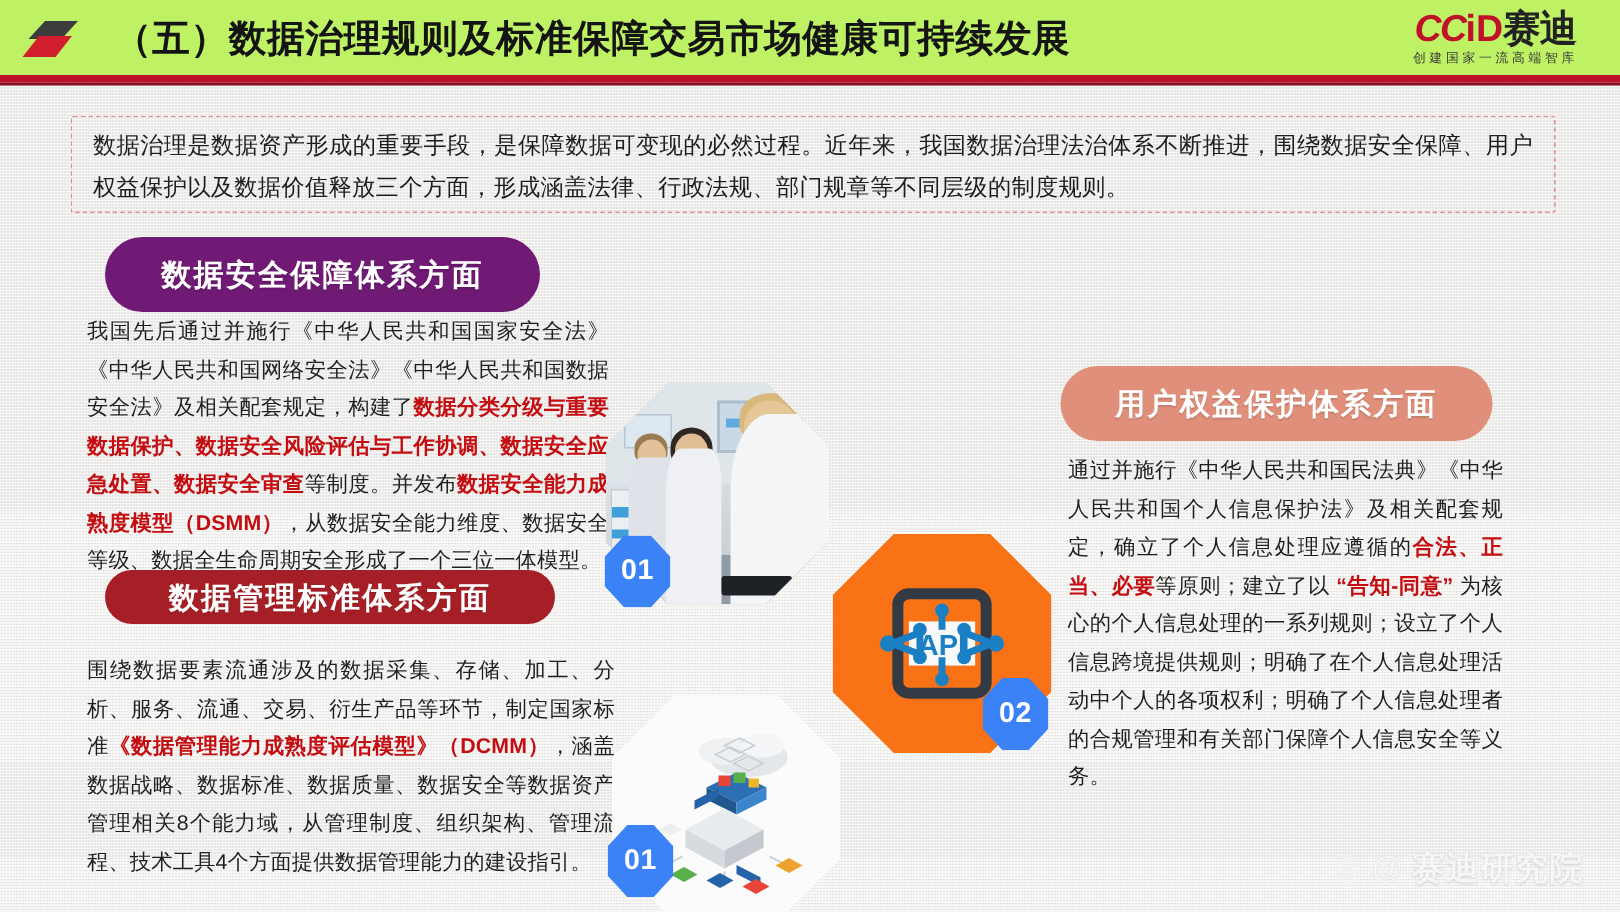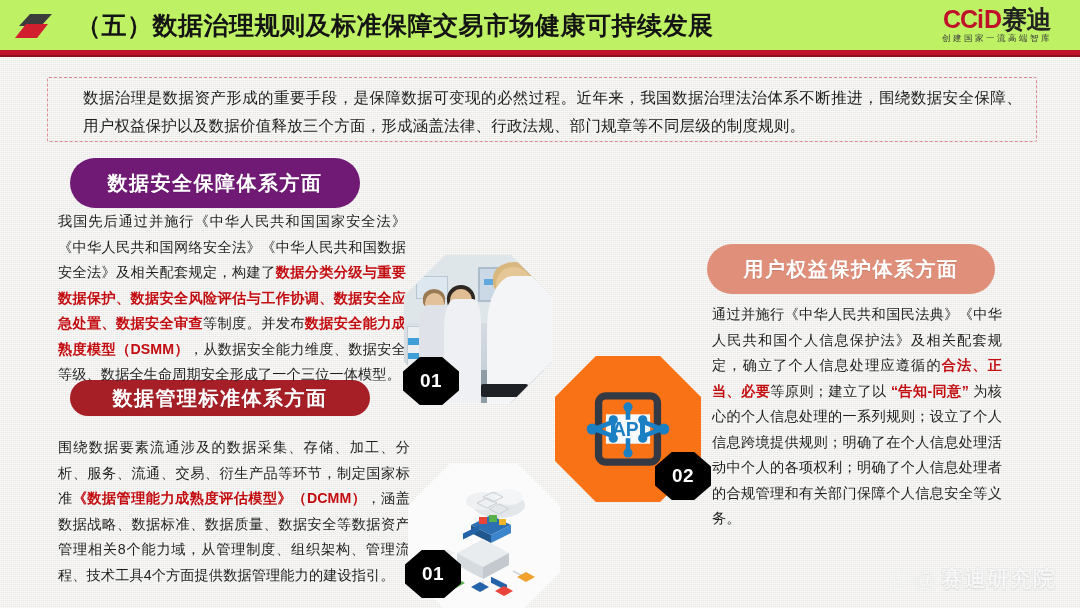--- a/index.html
+++ b/index.html
@@ -58,21 +58,21 @@
   .brand {
     position: absolute; right: 8px; top: 6px;
     width: 150px; height: 40px;
     text-align: center;
   }
   .brand-main {
     font-size: 25px; font-weight: bold;
     line-height: 26px;
     white-space: nowrap;
   }
-  .brand-cc { color: #c0112a; letter-spacing: -1px; }
+  .brand-cc { color: #c0112a; letter-spacing: -1px; font-style: italic; }
   .brand-i { color: #c0112a; }
   .brand-d { color: #c0112a; }
   .brand-cn { color: #222; letter-spacing: -.5px; }
   .brand-sub {
     font-size: 8.5px; color: #3a3a3a;
     letter-spacing: 2.5px;
     margin-top: 1px;
     white-space: nowrap;
   }
 
@@ -92,21 +92,20 @@
     border: 1.5px dashed #e08a95;
     border-radius: 2px;
     padding: 6px 14px 0 14px;
   }
   .intro-text {
     font-size: 15.5px;
     line-height: 28px;
     color: #1d1d1d;
     text-align: justify;
     letter-spacing: .2px;
-    margin-left: 21px;
   }
 
   
   .banner {
     position: absolute;
     display: flex; align-items: center; justify-content: center;
     border-radius: 26px;
     color: #ffffff;
     font-size: 20px;
     font-weight: bold;
@@ -163,22 +162,22 @@
   #media-cloud {
     left: 408px; top: 406px;
     width: 152px; height: 152px;
     background: #fbfbfb;
     display: flex; align-items: center; justify-content: center;
   }
 
   
   .badge {
     position: absolute;
-    width: 56px; height: 48px;
-    background: #000000;
+    width: 44px; height: 48px;
+    background: #3b82f6;
     clip-path: polygon(30% 0,70% 0,100% 30%,100% 70%,70% 100%,30% 100%,0 70%,0 30%);
     color: #fff;
     font-size: 19px; font-weight: bold;
     display: flex; align-items: center; justify-content: center;
     z-index: 6;
     letter-spacing: .5px;
   }
   #badge-01 { left: 403px; top: 300px; }
   #badge-02 { left: 655px; top: 395px; }
   #badge-03 { left: 405px; top: 493px; }

